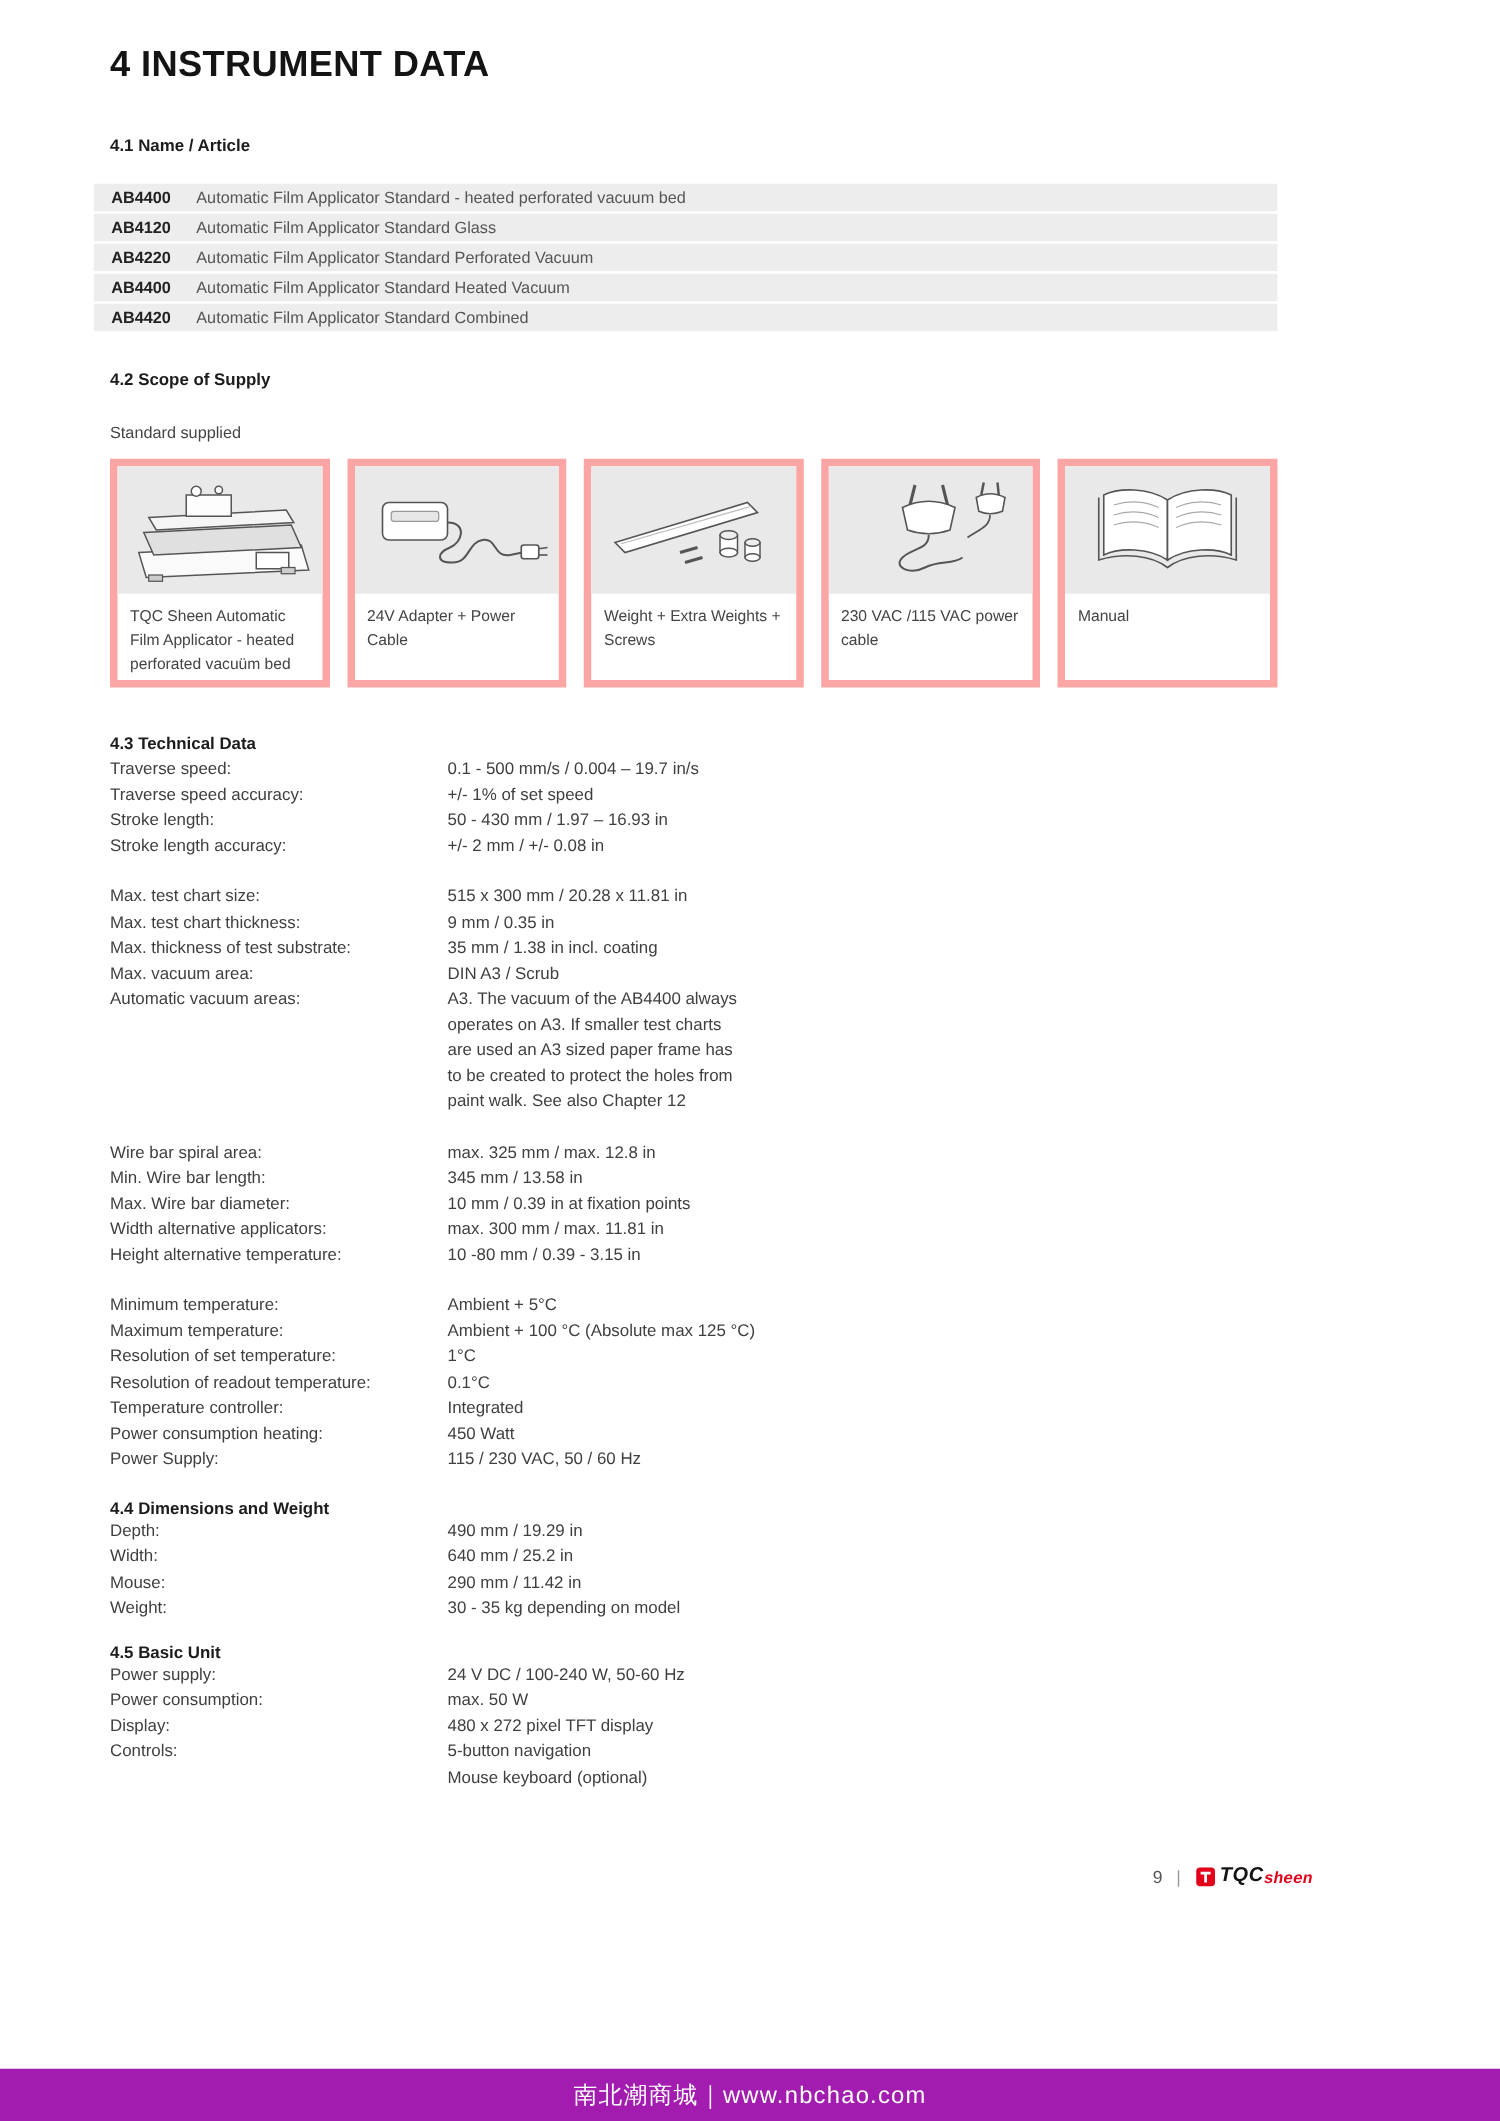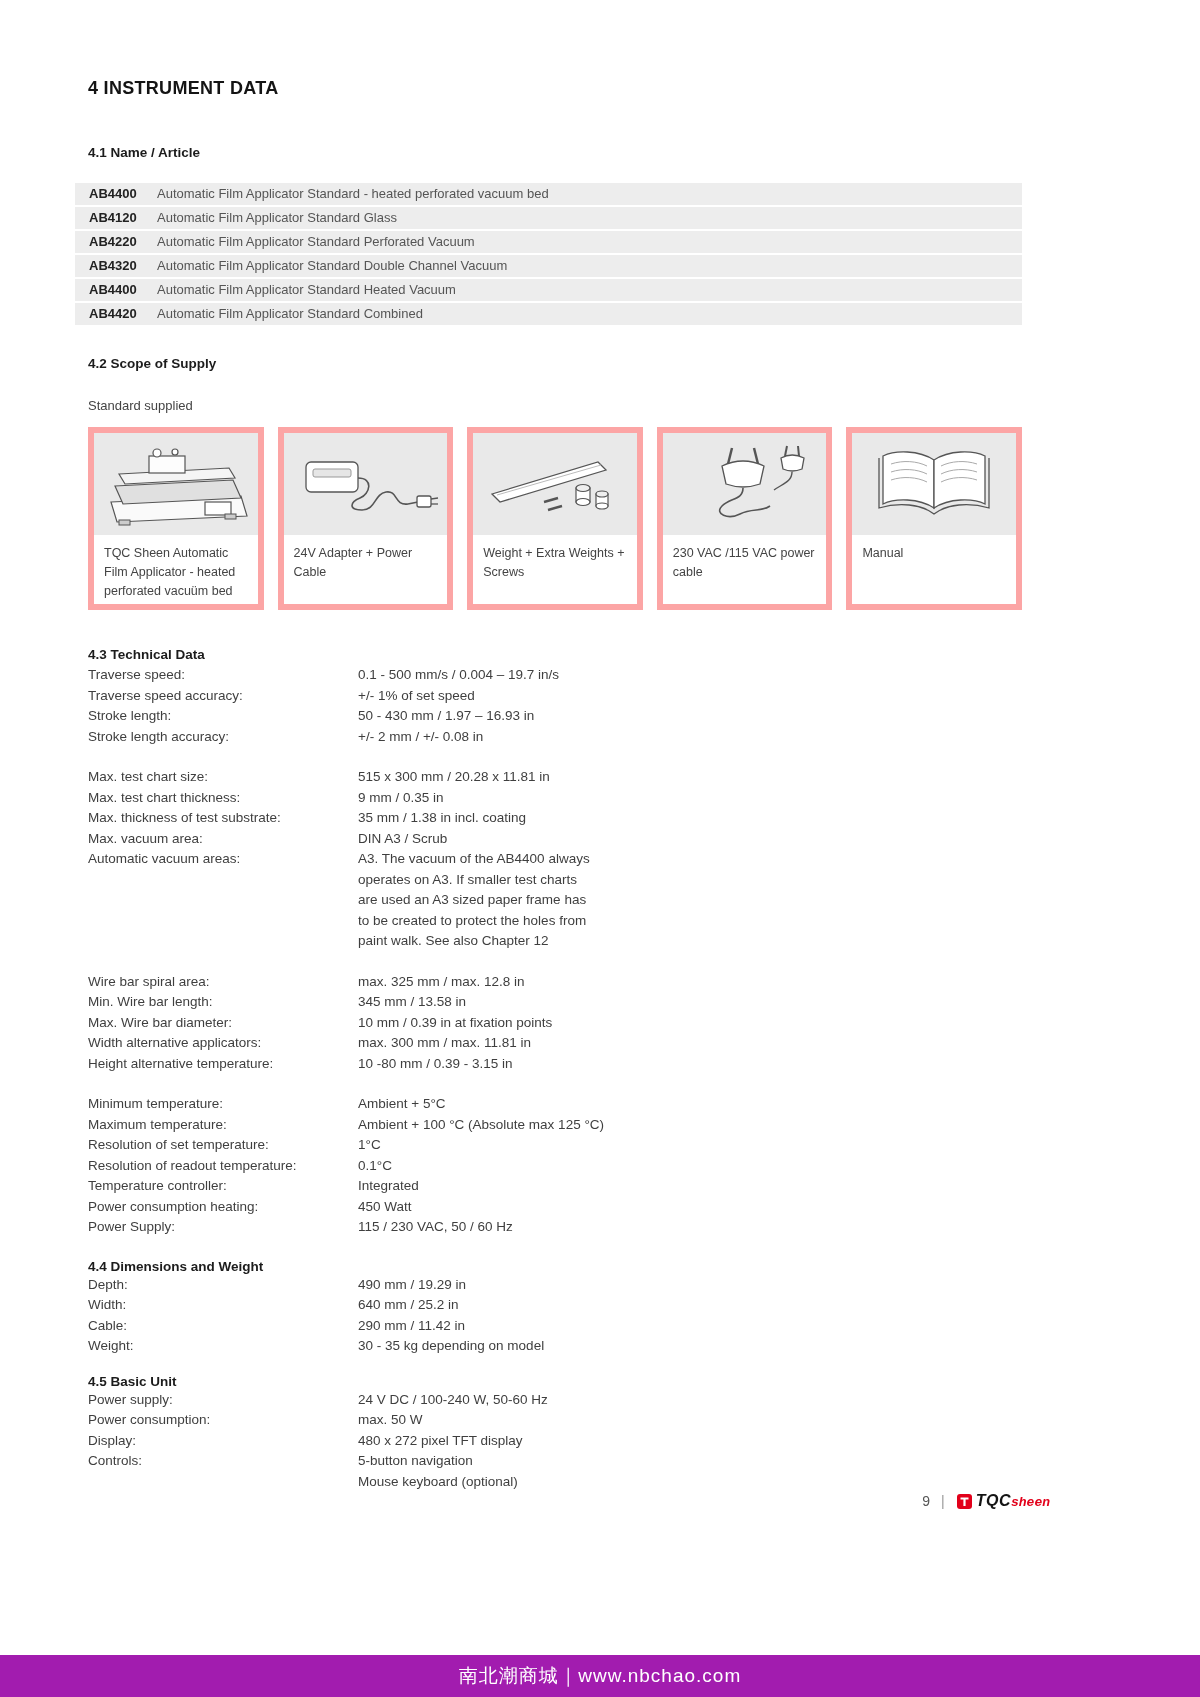--- a/index.html
+++ b/index.html
@@ -6,22 +6,22 @@
   html,body { margin:0; padding:0; }
   body {
     width:1200px; height:1697px; position:relative;
     background:#ffffff;
     font-family:"Liberation Sans", sans-serif;
     color:#3d3d3d;
   }
   .content { width:934px; margin-left:88px; }
 
   .page-title {
-    margin:0; padding-top:72px;
-    font-size:18px; font-weight:800; letter-spacing:0.3px;
+    margin:0; padding-top:36px;
+    font-size:29px; font-weight:800; letter-spacing:0.3px;
     color:#141414; line-height:32px;
   }
   .section-heading {
     margin:0; font-size:13.5px; font-weight:bold; color:#1c1c1c; line-height:17px;
   }
   .h-name-article { margin-top:40px; }
   .h-scope { margin-top:30px; }
   .h-technical { margin-top:36px; margin-bottom:2px; }
   .h-dimensions { margin-top:0; }
   .h-basic { margin-top:16px; }
@@ -93,24 +93,20 @@
       <div class="article-row">
         <span class="article-code">AB4120</span>
         <span class="article-desc">Automatic Film Applicator Standard Glass</span>
       </div>
 
       <div class="article-row">
         <span class="article-code">AB4220</span>
         <span class="article-desc">Automatic Film Applicator Standard Perforated Vacuum</span>
       </div>
 
-      <div class="article-row">
-        <span class="article-code">AB4320</span>
-        <span class="article-desc">Automatic Film Applicator Standard Double Channel Vacuum</span>
-      </div>
 
       <div class="article-row">
         <span class="article-code">AB4400</span>
         <span class="article-desc">Automatic Film Applicator Standard Heated Vacuum</span>
       </div>
 
       <div class="article-row">
         <span class="article-code">AB4420</span>
         <span class="article-desc">Automatic Film Applicator Standard Combined</span>
       </div>
@@ -336,21 +332,21 @@
         <span class="spec-label">Depth:</span>
         <span class="spec-value">490 mm / 19.29 in</span>
       </div>
 
       <div class="spec-row">
         <span class="spec-label">Width:</span>
         <span class="spec-value">640 mm / 25.2 in</span>
       </div>
 
       <div class="spec-row">
-        <span class="spec-label">Cable:</span>
+        <span class="spec-label">Mouse:</span>
         <span class="spec-value">290 mm / 11.42 in</span>
       </div>
 
       <div class="spec-row">
         <span class="spec-label">Weight:</span>
         <span class="spec-value">30 - 35 kg depending on model</span>
       </div>
     </div>
 
   <h3 class="section-heading h-basic">4.5 Basic Unit</h3>

